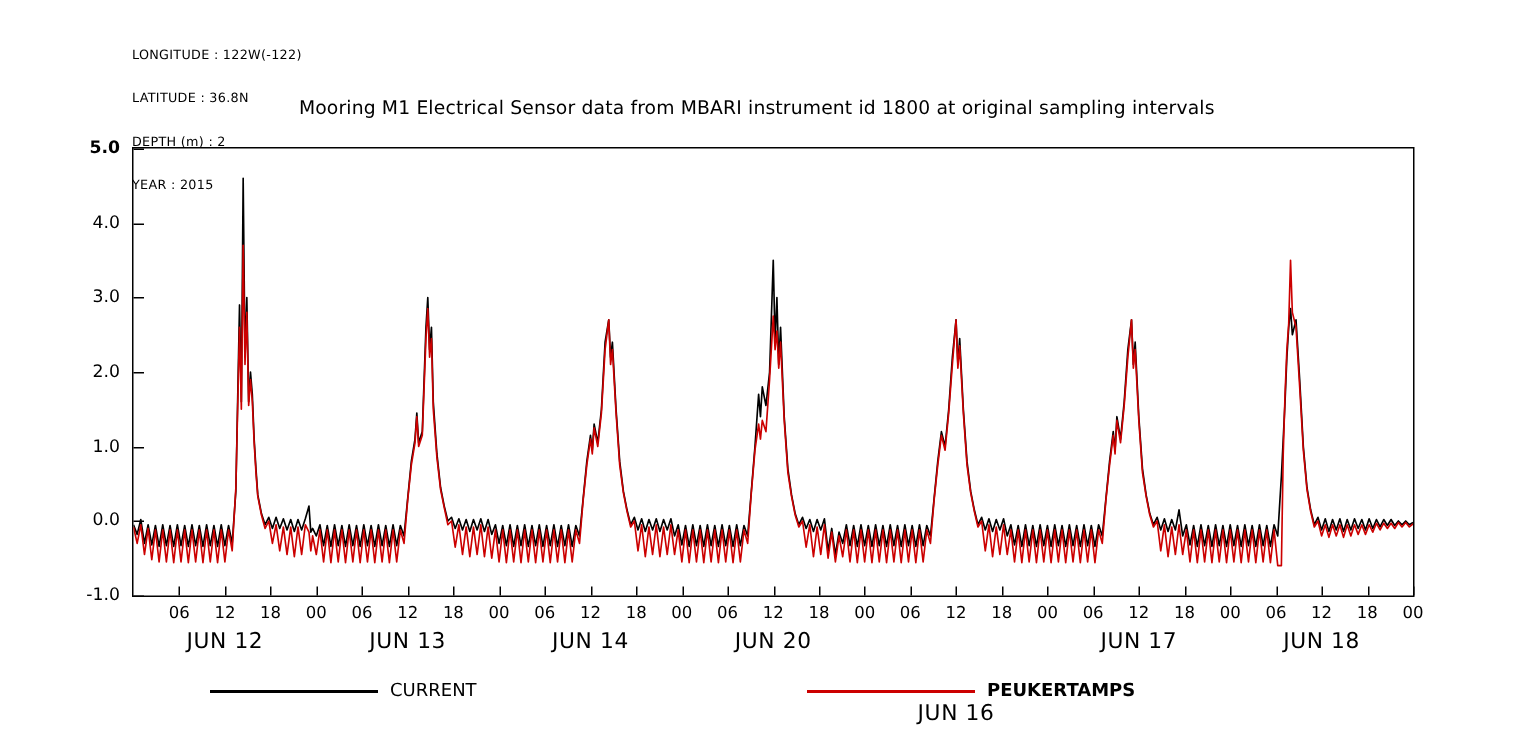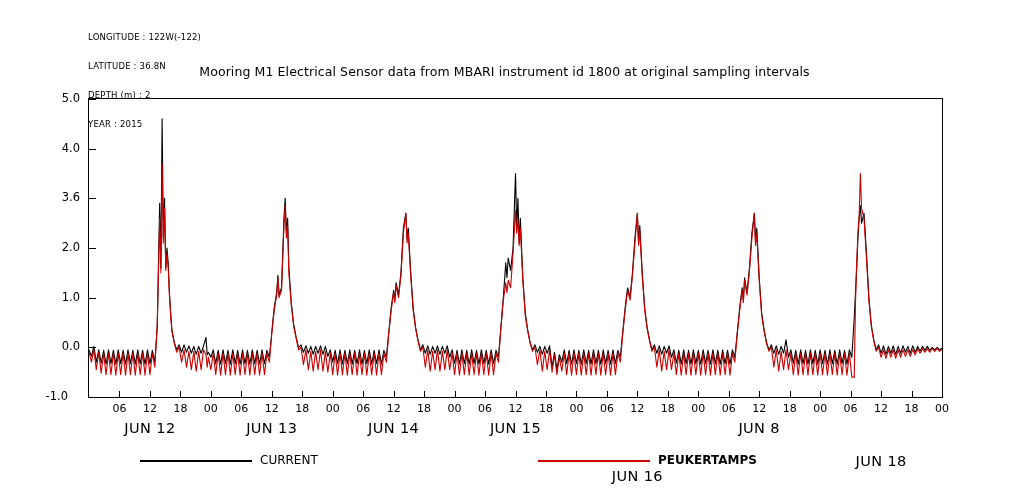--- a/index.html
+++ b/index.html
@@ -32,33 +32,33 @@
   <div class="meta">
     <div>LONGITUDE : 122W(-122)</div>
     <div>LATITUDE : 36.8N</div>
     <div>DEPTH (m) : 2</div>
     <div>YEAR : 2015</div>
   </div>
 
   <div class="title">Mooring M1 Electrical Sensor data from MBARI instrument id 1800 at original sampling intervals</div>
 
   <div id="yticks">
-      <div class="ytick-label" style="left: 36px; top: 91px;">5.0</div>
+      <div class="ytick-label" style="left: 36px; top: 91px; font-weight: bold;">5.0</div>
       <div class="ytick-mark" style="left: 89px; top: 99px;"></div>
       <div class="ytick-label" style="left: 36px; top: 140.667px;">4.0</div>
       <div class="ytick-mark" style="left: 89px; top: 148.667px;"></div>
-      <div class="ytick-label" style="left: 36px; top: 190.333px;">3.6</div>
+      <div class="ytick-label" style="left: 36px; top: 190.333px;">3.0</div>
       <div class="ytick-mark" style="left: 89px; top: 198.333px;"></div>
       <div class="ytick-label" style="left: 36px; top: 240px;">2.0</div>
       <div class="ytick-mark" style="left: 89px; top: 248px;"></div>
       <div class="ytick-label" style="left: 36px; top: 289.667px;">1.0</div>
       <div class="ytick-mark" style="left: 89px; top: 297.667px;"></div>
       <div class="ytick-label" style="left: 36px; top: 339.333px;">0.0</div>
       <div class="ytick-mark" style="left: 89px; top: 347.333px;"></div>
-      <div class="ytick-label" style="left: 24px; top: 389px;">-1.0</div>
+      <div class="ytick-label" style="left: 36px; top: 389px;">-1.0</div>
       <div class="ytick-mark" style="left: 89px; top: 397px;"></div>
     </div>
   <div id="xticks">
       <div class="xtick-mark" style="left: 119.464px; top: 391px;"></div>
       <div class="xtick-label" style="left: 99.4643px; top: 402px;">06</div>
       <div class="xtick-mark" style="left: 149.929px; top: 391px;"></div>
       <div class="xtick-label" style="left: 129.929px; top: 402px;">12</div>
       <div class="xtick-mark" style="left: 180.393px; top: 391px;"></div>
       <div class="xtick-label" style="left: 160.393px; top: 402px;">18</div>
       <div class="xtick-mark" style="left: 210.857px; top: 391px;"></div>
@@ -109,24 +109,24 @@
       <div class="xtick-label" style="left: 861.071px; top: 402px;">12</div>
       <div class="xtick-mark" style="left: 911.536px; top: 391px;"></div>
       <div class="xtick-label" style="left: 891.536px; top: 402px;">18</div>
       <div class="xtick-mark" style="left: 942px; top: 391px;"></div>
       <div class="xtick-label" style="left: 922px; top: 402px;">00</div>
     </div>
   <div id="xmajors">
       <div class="xmajor-label" style="left: 89.9286px; top: 420px;">JUN 12</div>
       <div class="xmajor-label" style="left: 211.786px; top: 420px;">JUN 13</div>
       <div class="xmajor-label" style="left: 333.643px; top: 420px;">JUN 14</div>
-      <div class="xmajor-label" style="left: 455.5px; top: 420px;">JUN 15</div>
+      <div class="xmajor-label" style="left: 455.5px; top: 420px;">JUN 20</div>
       <div class="xmajor-label" style="left: 577.357px; top: 424px; margin-top: 44px;">JUN 16</div>
-      <div class="xmajor-label" style="left: 699.214px; top: 420px;">JUN 8</div>
-      <div class="xmajor-label" style="left: 821.071px; top: 420px; margin-top: 33px;">JUN 18</div>
+      <div class="xmajor-label" style="left: 699.214px; top: 420px;">JUN 17</div>
+      <div class="xmajor-label" style="left: 821.071px; top: 420px;">JUN 18</div>
     </div>
 
   <div class="plot">
     <svg id="plot-svg" width="853" height="298" viewBox="0 0 853 298" preserveAspectRatio="none">
         <polyline points="0.00,250.82 2.44,257.27 4.87,247.34 7.31,263.23 9.75,250.82 12.19,264.23 14.62,251.31 17.06,265.22 19.50,250.82 21.93,264.72 24.37,251.31 26.81,265.22 29.25,250.82 31.68,264.72 34.12,251.31 36.56,265.22 38.99,250.82 41.43,264.72 43.87,251.31 46.31,265.22 48.74,250.82 51.18,264.72 53.62,251.31 56.05,265.22 58.49,250.82 60.93,264.72 63.37,251.31 65.80,263.23 68.24,228.47 70.68,104.30 71.90,168.87 73.11,19.87 74.33,139.07 75.55,99.33 76.77,168.87 77.99,149.00 79.21,163.90 80.43,193.70 81.64,213.57 82.86,230.95 85.30,243.37 87.74,250.82 90.17,245.85 92.61,253.30 95.05,245.85 97.49,253.30 99.92,246.84 102.36,254.29 104.80,247.34 107.23,255.29 109.67,247.34 112.11,254.29 114.55,246.84 116.98,238.40 118.20,255.78 119.42,253.30 121.86,258.27 124.29,250.82 126.73,264.72 129.17,251.31 131.61,265.22 134.04,250.82 136.48,264.72 138.92,251.31 141.35,265.22 143.79,250.82 146.23,264.72 148.67,251.31 151.10,265.22 153.54,250.82 155.98,264.72 158.41,251.31 160.85,265.22 163.29,250.82 165.73,264.72 168.16,251.31 170.60,265.22 173.04,250.82 175.47,264.72 177.91,251.31 180.35,258.27 182.79,233.43 185.22,208.60 187.66,193.70 188.88,176.32 190.10,196.18 192.53,188.73 194.97,119.20 196.19,99.33 197.41,134.10 198.63,119.20 199.85,168.87 202.28,203.63 204.72,225.98 207.16,238.40 209.59,248.33 212.03,245.85 214.47,253.30 216.91,246.84 219.34,254.29 221.78,247.34 224.22,255.29 226.65,247.34 229.09,254.29 231.53,246.84 233.97,255.29 236.40,247.34 238.84,257.27 241.28,250.82 243.71,263.23 246.15,251.31 248.59,264.72 251.03,250.82 253.46,265.22 255.90,251.31 258.34,264.72 260.77,250.82 263.21,265.22 265.65,251.31 268.09,264.72 270.52,250.82 272.96,265.22 275.40,251.31 277.83,264.72 280.27,250.82 282.71,265.22 285.15,251.31 287.58,264.72 290.02,250.82 292.46,265.22 294.89,251.31 297.33,258.27 299.77,233.43 302.21,208.60 304.64,191.22 305.86,201.15 307.08,183.77 309.52,196.18 311.95,173.83 314.39,129.13 316.83,114.23 318.05,139.07 319.27,129.13 321.70,173.83 324.14,208.60 326.58,228.47 329.01,240.88 331.45,250.82 333.89,245.85 336.33,254.29 338.76,246.84 341.20,255.29 343.64,247.34 346.07,254.29 348.51,246.84 350.95,255.29 353.39,247.34 355.82,254.29 358.26,246.84 360.70,258.27 363.13,250.82 365.57,264.23 368.01,251.31 370.45,265.22 372.88,250.82 375.32,264.72 377.76,251.31 380.19,265.22 382.63,250.82 385.07,264.72 387.51,251.31 389.94,265.22 392.38,250.82 394.82,264.72 397.25,251.31 399.69,265.22 402.13,250.82 404.57,264.72 407.00,251.31 409.44,258.27 411.88,228.47 414.31,198.67 416.75,163.90 417.97,178.80 419.19,158.93 421.63,171.35 424.06,149.00 426.50,74.50 427.72,129.13 428.94,99.33 430.16,144.03 431.37,119.20 433.81,178.80 436.25,213.57 438.69,230.95 441.12,243.37 443.56,250.82 446.00,245.85 448.43,253.30 450.87,247.34 453.31,255.29 455.75,247.34 458.18,254.29 460.62,246.84 463.06,268.20 465.49,253.30 467.93,270.68 470.37,255.78 472.81,263.23 475.24,250.82 477.68,264.72 480.12,251.31 482.55,265.22 484.99,250.82 487.43,264.72 489.87,251.31 492.30,265.22 494.74,250.82 497.18,264.72 499.61,251.31 502.05,265.22 504.49,250.82 506.93,264.72 509.36,251.31 511.80,265.22 514.24,250.82 516.67,264.72 519.11,251.31 521.55,265.22 523.99,250.82 526.42,264.72 528.86,251.31 531.30,258.27 533.73,233.43 536.17,208.60 538.61,188.73 541.05,198.67 543.48,173.83 545.92,139.07 548.36,114.23 549.58,144.03 550.79,126.65 553.23,173.83 555.67,208.60 558.11,228.47 560.54,240.88 562.98,250.82 565.42,245.85 567.85,254.29 570.29,246.84 572.73,255.29 575.17,247.34 577.60,254.29 580.04,246.84 582.48,258.27 584.91,250.82 587.35,264.23 589.79,251.31 592.23,265.22 594.66,250.82 597.10,264.72 599.54,251.31 601.97,265.22 604.41,250.82 606.85,264.72 609.29,251.31 611.72,265.22 614.16,250.82 616.60,264.72 619.03,251.31 621.47,265.22 623.91,250.82 626.35,264.72 628.78,251.31 631.22,265.22 633.66,250.82 636.09,264.72 638.53,251.31 640.97,265.22 643.41,250.82 645.84,258.27 648.28,233.43 650.72,208.60 653.15,188.73 654.37,201.15 655.59,178.80 658.03,193.70 660.47,168.87 662.90,134.10 665.34,114.23 666.56,144.03 667.78,129.13 670.21,178.80 672.65,213.57 675.09,230.95 677.53,243.37 679.96,250.82 682.40,245.85 684.84,254.29 687.27,246.84 689.71,255.29 692.15,247.34 694.59,254.29 697.02,240.88 699.46,258.27 701.90,250.82 704.33,264.23 706.77,251.31 709.21,265.22 711.65,250.82 714.08,264.72 716.52,251.31 718.96,265.22 721.39,250.82 723.83,264.72 726.27,251.31 728.71,265.22 731.14,250.82 733.58,264.72 736.02,251.31 738.45,265.22 740.89,250.82 743.33,264.72 745.77,251.31 748.20,265.22 750.64,250.82 753.08,264.72 755.51,251.31 757.95,265.22 760.39,250.82 762.83,258.27 765.26,218.53 767.70,168.87 768.92,139.07 770.14,119.20 771.36,106.78 772.57,124.17 775.01,114.23 777.45,153.97 779.89,198.67 782.32,225.98 784.76,240.88 787.20,250.82 789.63,245.85 792.07,254.29 794.51,246.84 796.95,255.29 799.38,247.34 801.82,254.29 804.26,246.84 806.69,255.29 809.13,247.34 811.57,254.29 814.01,246.84 816.44,253.30 818.88,247.34 821.32,254.29 823.75,246.84 826.19,253.30 828.63,247.34 831.07,252.31 833.50,247.34 835.94,251.31 838.38,247.34 840.81,251.31 843.25,248.33 845.69,250.82 848.13,248.33 850.56,250.82 853.00,249.33" fill="none" stroke="#000000" stroke-width="1.1" stroke-linejoin="round"></polyline>
         <polyline points="0.00,252.31 2.44,263.23 4.87,250.82 7.31,270.68 9.75,253.30 12.19,274.16 14.62,254.29 17.06,275.65 19.50,254.29 21.93,275.65 24.37,254.29 26.81,276.15 29.25,254.29 31.68,275.65 34.12,254.29 36.56,276.15 38.99,254.29 41.43,275.65 43.87,254.29 46.31,276.15 48.74,254.29 51.18,275.65 53.62,254.29 56.05,276.15 58.49,254.29 60.93,275.65 63.37,254.29 65.80,268.20 68.24,225.98 70.68,119.20 71.90,173.83 73.11,64.57 74.33,144.03 75.55,109.27 76.77,171.35 77.99,153.97 79.21,168.87 80.43,196.18 81.64,216.05 82.86,231.94 85.30,244.36 87.74,253.30 90.17,248.33 92.61,263.23 95.05,250.82 97.49,268.20 99.92,252.31 102.36,270.68 104.80,252.31 107.23,272.17 109.67,252.31 112.11,270.68 114.55,250.82 116.98,255.78 118.20,268.20 119.42,258.27 121.86,270.68 124.29,254.29 126.73,275.65 129.17,254.29 131.61,276.15 134.04,254.29 136.48,275.65 138.92,254.29 141.35,276.15 143.79,254.29 146.23,275.65 148.67,254.29 151.10,276.15 153.54,254.29 155.98,275.65 158.41,254.29 160.85,276.15 163.29,254.29 165.73,275.65 168.16,254.29 170.60,276.15 173.04,254.29 175.47,275.65 177.91,254.29 180.35,263.23 182.79,234.43 185.22,211.08 187.66,196.18 188.88,178.80 190.10,198.67 192.53,191.22 194.97,126.65 196.19,106.78 197.41,139.07 198.63,126.65 199.85,173.83 202.28,206.12 204.72,227.47 207.16,239.39 209.59,250.82 212.03,248.33 214.47,265.72 216.91,250.82 219.34,270.68 221.78,252.31 224.22,272.17 226.65,252.31 229.09,270.68 231.53,250.82 233.97,272.17 236.40,252.31 238.84,273.17 241.28,254.29 243.71,275.65 246.15,254.29 248.59,276.15 251.03,254.29 253.46,275.65 255.90,254.29 258.34,276.15 260.77,254.29 263.21,275.65 265.65,254.29 268.09,276.15 270.52,254.29 272.96,275.65 275.40,254.29 277.83,276.15 280.27,254.29 282.71,275.65 285.15,254.29 287.58,276.15 290.02,254.29 292.46,275.65 294.89,254.29 297.33,263.23 299.77,234.43 302.21,211.08 304.64,193.70 305.86,203.63 307.08,186.25 309.52,198.67 311.95,176.32 314.39,134.10 316.83,114.23 318.05,144.03 319.27,134.10 321.70,176.32 324.14,211.08 326.58,229.46 329.01,241.88 331.45,252.31 333.89,248.33 336.33,268.20 338.76,250.82 341.20,272.17 343.64,252.31 346.07,270.68 348.51,250.82 350.95,272.17 353.39,252.31 355.82,270.68 358.26,250.82 360.70,270.68 363.13,254.29 365.57,275.65 368.01,254.29 370.45,276.15 372.88,254.29 375.32,275.65 377.76,254.29 380.19,276.15 382.63,254.29 385.07,275.65 387.51,254.29 389.94,276.15 392.38,254.29 394.82,275.65 397.25,254.29 399.69,276.15 402.13,254.29 404.57,275.65 407.00,254.29 409.44,263.23 411.88,229.46 414.31,201.15 416.75,183.77 417.97,193.70 419.19,181.28 421.63,188.73 424.06,153.97 426.50,111.75 427.72,134.10 428.94,121.68 430.16,146.52 431.37,129.13 433.81,181.28 436.25,216.05 438.69,231.94 441.12,244.36 443.56,252.31 446.00,248.33 448.43,265.72 450.87,250.82 453.31,272.17 455.75,252.31 458.18,270.68 460.62,250.82 463.06,273.17 465.49,255.78 467.93,275.65 470.37,258.27 472.81,272.17 475.24,254.29 477.68,275.65 480.12,254.29 482.55,276.15 484.99,254.29 487.43,275.65 489.87,254.29 492.30,276.15 494.74,254.29 497.18,275.65 499.61,254.29 502.05,276.15 504.49,254.29 506.93,275.65 509.36,254.29 511.80,276.15 514.24,254.29 516.67,275.65 519.11,254.29 521.55,276.15 523.99,254.29 526.42,275.65 528.86,254.29 531.30,263.23 533.73,234.43 536.17,211.08 538.61,191.22 541.05,201.15 543.48,176.32 545.92,144.03 548.36,114.23 549.58,146.52 550.79,131.62 553.23,176.32 555.67,211.08 558.11,229.46 560.54,241.88 562.98,252.31 565.42,248.33 567.85,268.20 570.29,250.82 572.73,272.17 575.17,252.31 577.60,270.68 580.04,250.82 582.48,270.68 584.91,254.29 587.35,275.65 589.79,254.29 592.23,276.15 594.66,254.29 597.10,275.65 599.54,254.29 601.97,276.15 604.41,254.29 606.85,275.65 609.29,254.29 611.72,276.15 614.16,254.29 616.60,275.65 619.03,254.29 621.47,276.15 623.91,254.29 626.35,275.65 628.78,254.29 631.22,276.15 633.66,254.29 636.09,275.65 638.53,254.29 640.97,276.15 643.41,254.29 645.84,263.23 648.28,234.43 650.72,211.08 653.15,191.22 654.37,203.63 655.59,181.28 658.03,196.18 660.47,171.35 662.90,139.07 665.34,114.23 666.56,146.52 667.78,134.10 670.21,181.28 672.65,216.05 675.09,231.94 677.53,244.36 679.96,252.31 682.40,248.33 684.84,268.20 687.27,250.82 689.71,272.17 692.15,252.31 694.59,270.68 697.02,250.82 699.46,270.68 701.90,254.29 704.33,275.65 706.77,254.29 709.21,276.15 711.65,254.29 714.08,275.65 716.52,254.29 718.96,276.15 721.39,254.29 723.83,275.65 726.27,254.29 728.71,276.15 731.14,254.29 733.58,275.65 736.02,254.29 738.45,276.15 740.89,254.29 743.33,275.65 745.77,254.29 748.20,276.15 750.64,254.29 753.08,275.65 755.51,254.29 757.95,276.15 760.39,254.29 762.83,278.13 765.26,278.13 766.48,203.63 767.70,163.90 768.92,134.10 770.14,116.72 771.36,74.50 772.57,109.27 775.01,119.20 777.45,158.93 779.89,201.15 782.32,227.47 784.76,241.88 787.20,252.31 789.63,248.33 792.07,258.27 794.51,250.82 796.95,259.26 799.38,250.82 801.82,258.27 804.26,250.82 806.69,259.26 809.13,250.82 811.57,258.27 814.01,250.82 816.44,257.27 818.88,250.82 821.32,257.27 823.75,250.82 826.19,255.78 828.63,249.82 831.07,254.29 833.50,249.82 835.94,253.30 838.38,249.82 840.81,253.30 843.25,249.33 845.69,252.31 848.13,249.33 850.56,252.31 853.00,250.32" fill="none" stroke="#cc0000" stroke-width="1.1" stroke-linejoin="round"></polyline>
       </svg>
   </div>
 
   <div class="legend">

